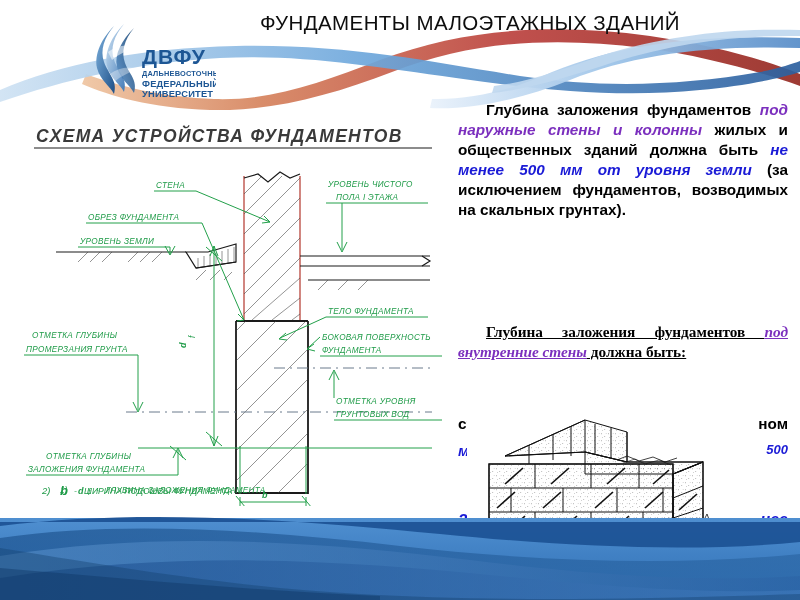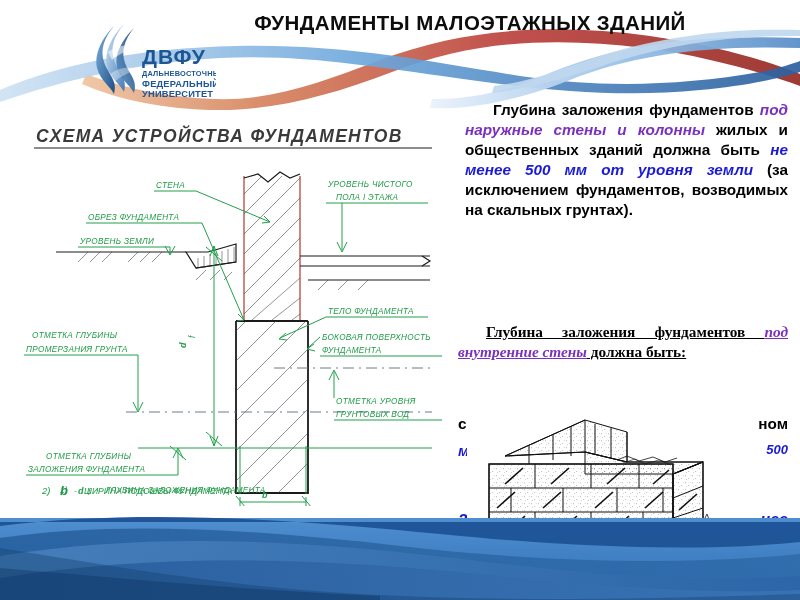--- a/index.html
+++ b/index.html
@@ -8,41 +8,41 @@
     width:800px;height:600px;overflow:hidden;position:relative;
     background:#ffffff;
     font-family:"Liberation Sans","DejaVu Sans",sans-serif;
   }
   .slide{position:absolute;inset:0;width:800px;height:600px;overflow:hidden;background:#fff;}
 
   
   .header-waves{position:absolute;left:0;top:0;width:800px;height:110px;pointer-events:none;}
   .slide-title{
     position:absolute;left:150px;top:12px;width:640px;
-    font-size:20.5px;font-weight:bold;color:#0d0d0d;
+    font-size:20.5px;font-weight:normal;color:#0d0d0d;
     letter-spacing:.4px;text-align:center;line-height:1.1;
     white-space:nowrap;
   }
 
   
   .logo{position:absolute;left:88px;top:22px;width:128px;height:84px;}
   .logo svg{display:block;}
 
   
   .drawing{position:absolute;left:18px;top:116px;width:440px;height:390px;}
   .drawing svg{display:block;}
 
   
   .text-col{position:absolute;left:458px;top:100px;width:330px;}
   .para{
     font-size:15.3px;font-weight:bold;color:#000;
     line-height:1.305;text-align:justify;text-justify:inter-word;
     margin:0;
   }
-  .para.first{text-indent:28px;margin-left:7px;}
+  .para.first{text-indent:28px;}
   .para.second{margin-top:0;text-indent:28px;}
   .para.second .u{text-decoration:underline;}
   .em-purple{color:#7b2fbe;font-style:italic;}
   .em-blue{color:#1a1ad6;font-style:italic;}
 
   .block2{position:absolute;left:458px;top:322px;width:330px;font-family:Liberation Serif, serif;}
   .block3{position:absolute;left:458px;top:415px;width:330px;}
   .frag-row{position:relative;height:27px;font-size:15.3px;font-weight:bold;}
   .frag-left{position:absolute;left:0;top:0;}
   .frag-right{position:absolute;right:0;top:0;margin-left:43px;}

